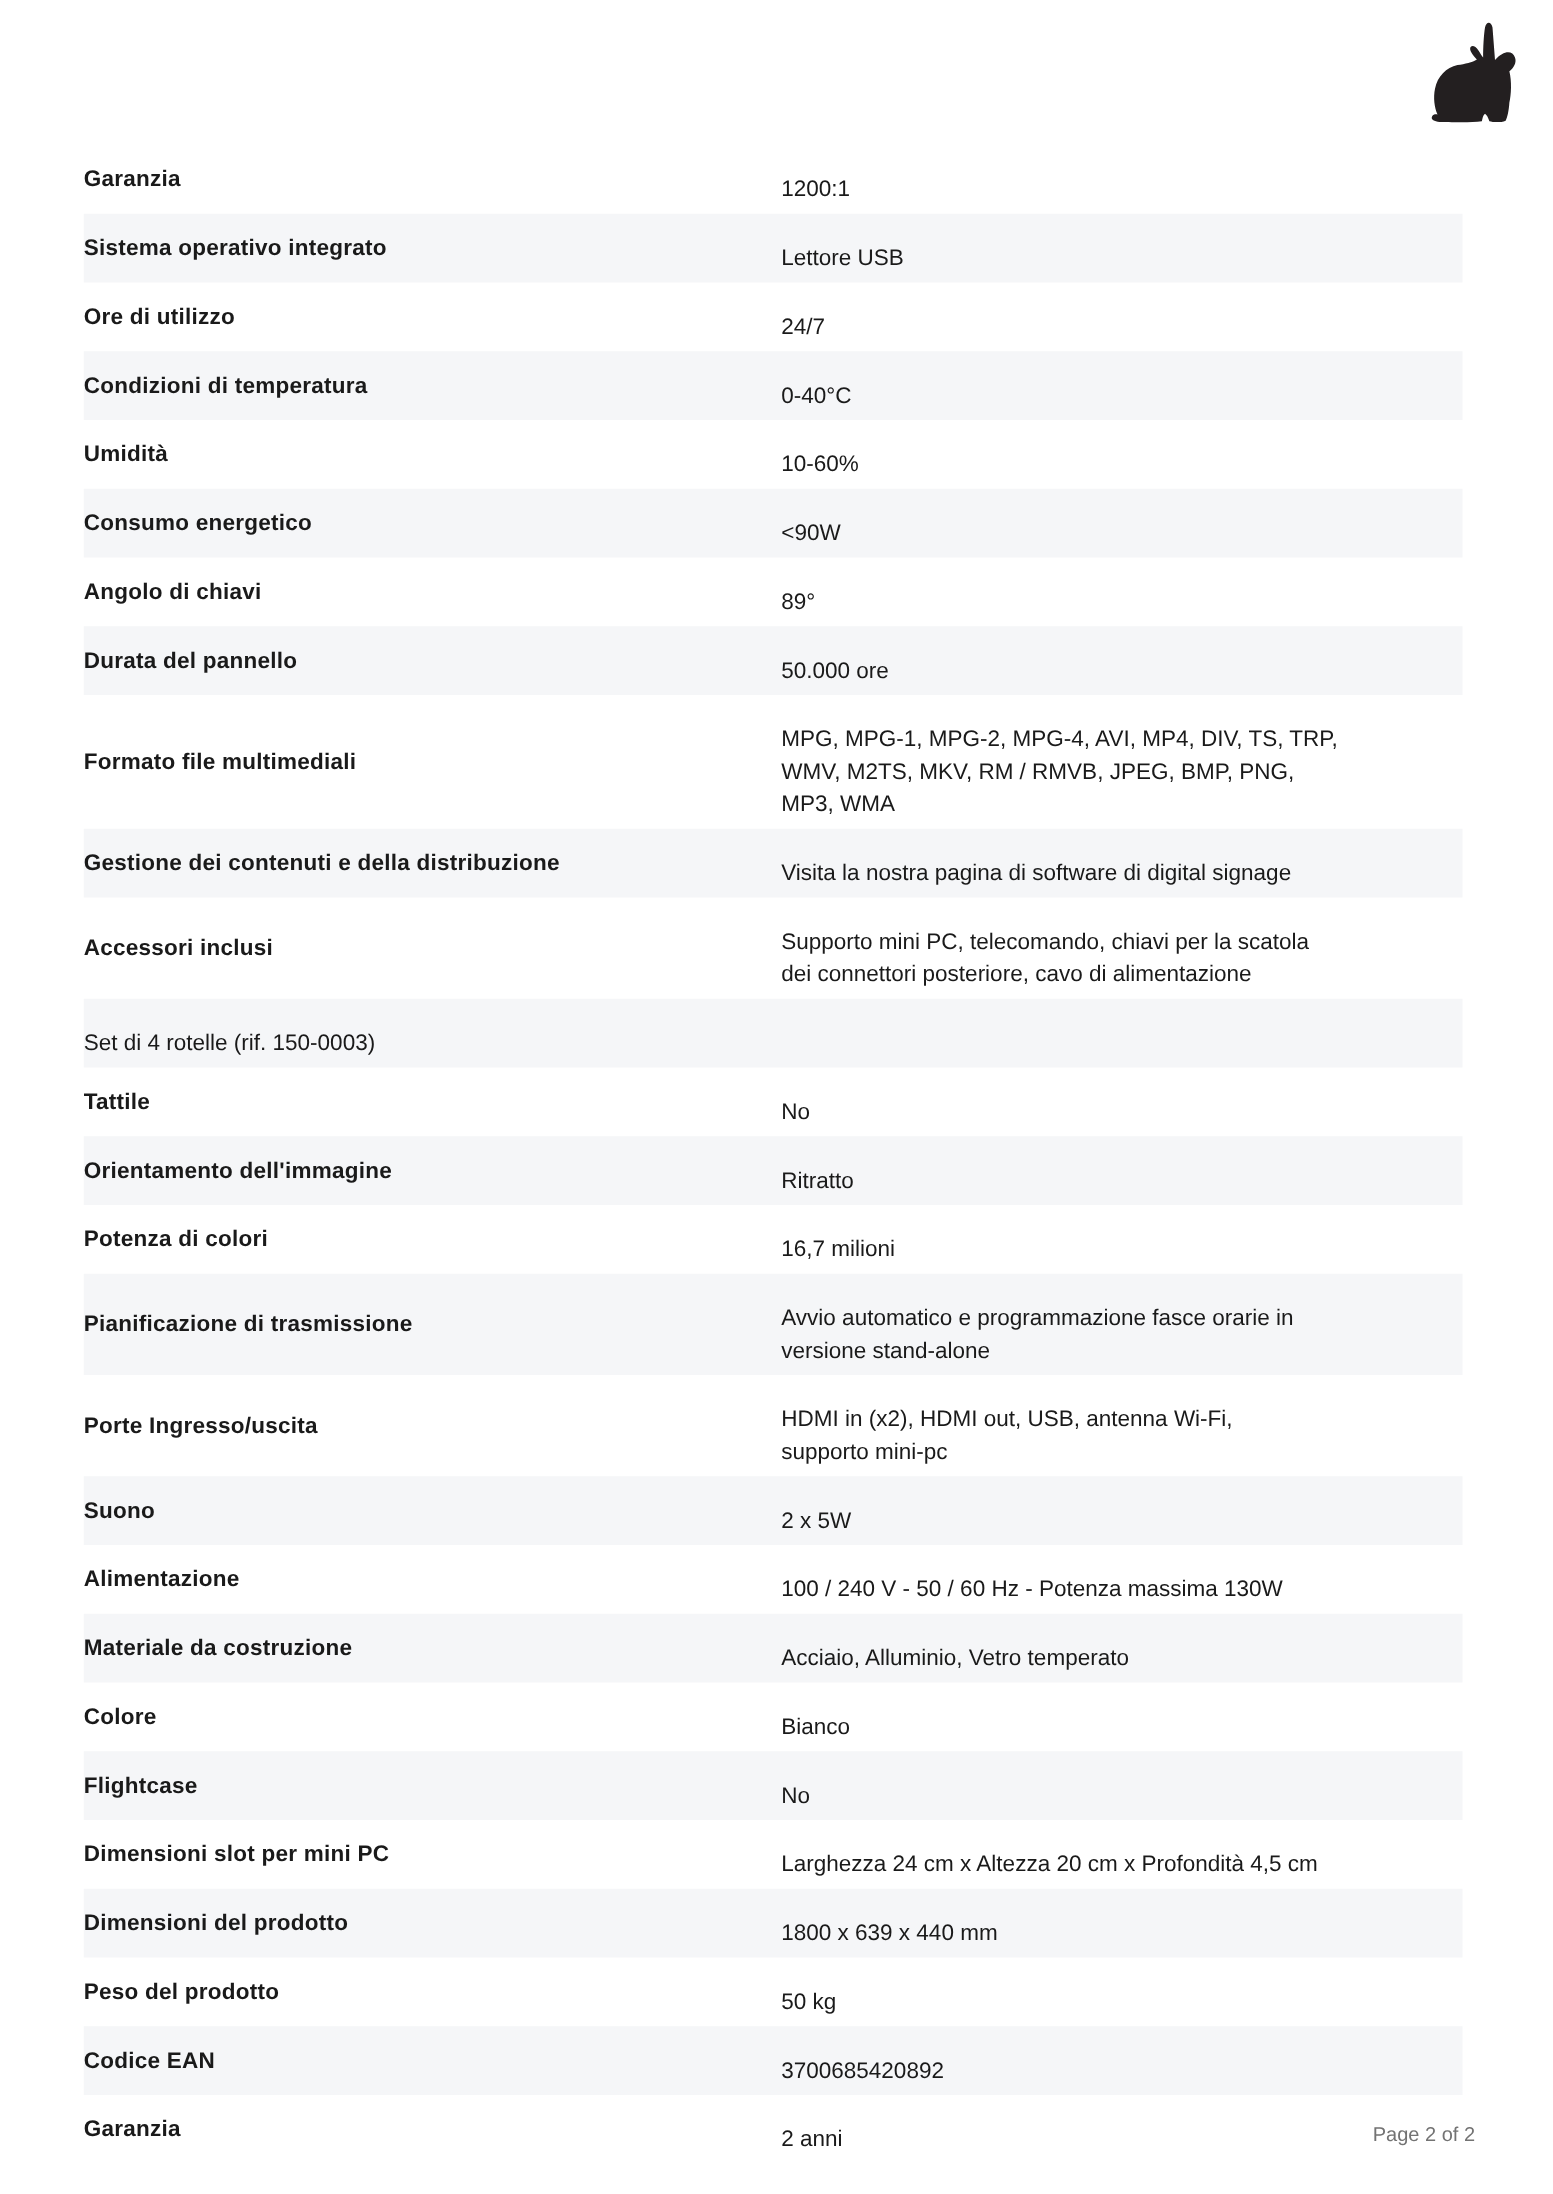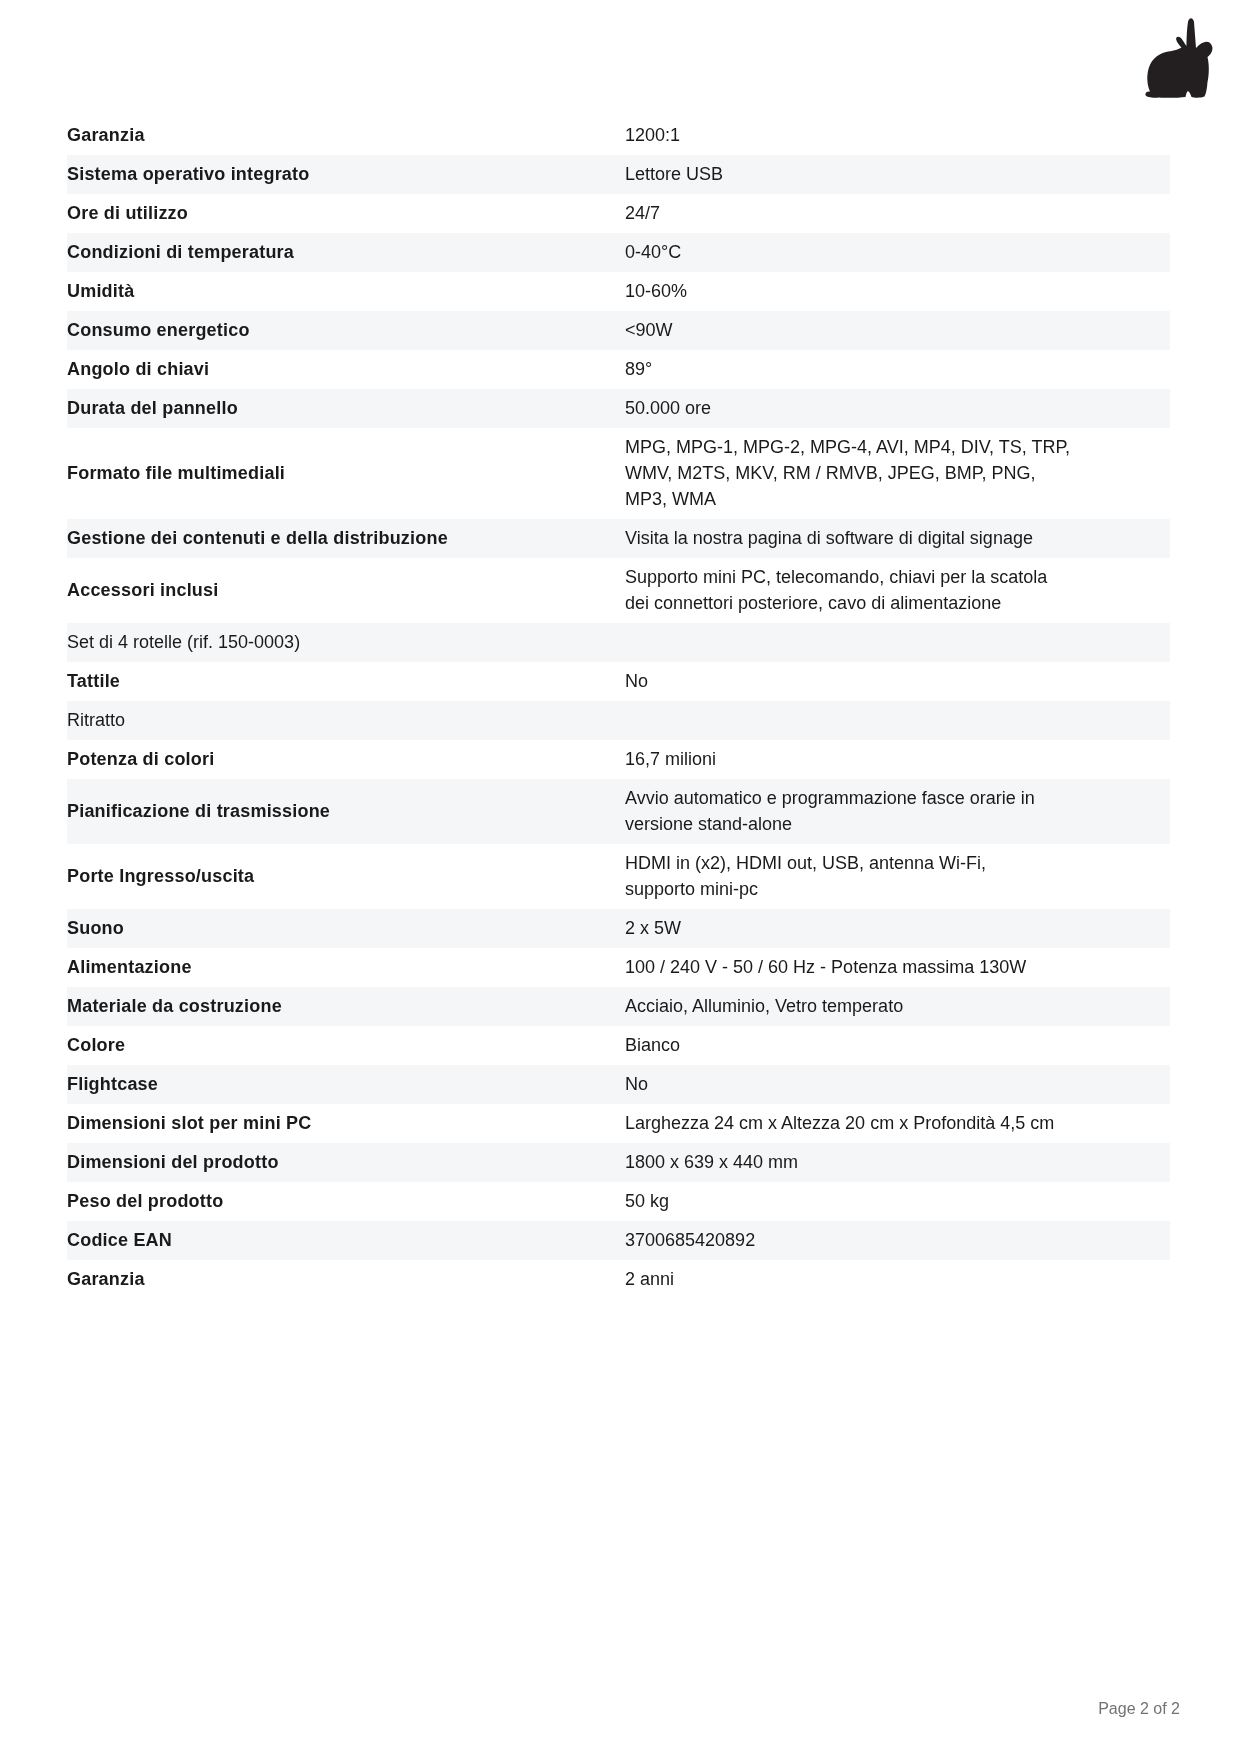--- a/index.html
+++ b/index.html
@@ -39,20 +39,21 @@
     font-weight: 700;
     padding-right: 24px;
     box-sizing: border-box;
     letter-spacing: 0.2px;
   }
   .cell.value {
     flex: 1 1 auto;
     font-weight: 400;
     white-space: pre-line;
     padding-right: 6px;
+    margin-top: 16px;
   }
   .logo {
     position: absolute;
     left: 1130px;
     top: 10px;
     width: 100px;
     height: 100px;
   }
   .footer {
     position: absolute;
@@ -140,20 +141,21 @@
 dei connettori posteriore, cavo di alimentazione</div>
     </div>
     <div class="row">
       <div class="cell value">Set di 4 rotelle (rif. 150-0003)</div>
     </div>
     <div class="row">
       <div class="cell label">Tattile</div>
       <div class="cell value">No</div>
     </div>
     <div class="row">
+      <div class="cell label">Orientamento dell'immagine</div>
       <div class="cell value">Ritratto</div>
     </div>
     <div class="row">
       <div class="cell label">Potenza di colori</div>
       <div class="cell value">16,7 milioni</div>
     </div>
     <div class="row">
       <div class="cell label">Pianificazione di trasmissione</div>
       <div class="cell value">Avvio automatico e programmazione fasce orarie in
 versione stand-alone</div>

